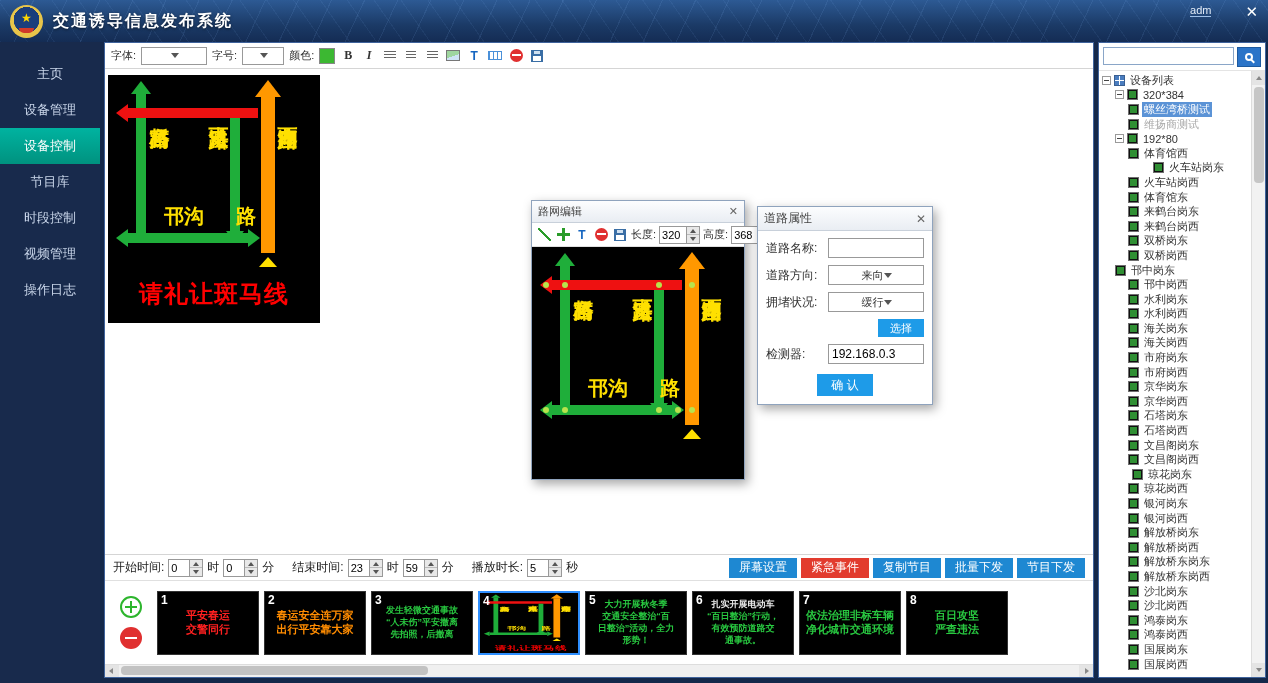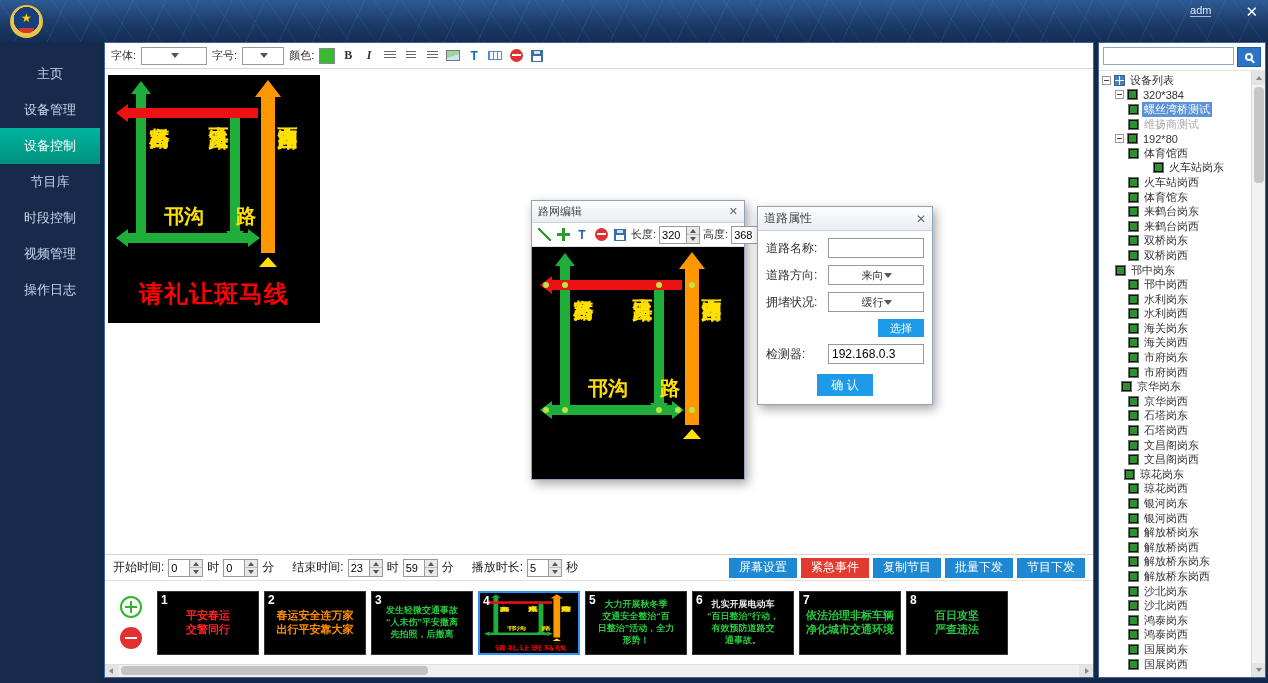--- a/index.html
+++ b/index.html
@@ -131,20 +131,21 @@
 .varrow.down::after{content:"";position:absolute;left:4px;top:5px;border-left:3px solid transparent;border-right:3px solid transparent;border-top:4px solid #888}
 .vtrack{flex:1;position:relative}
 .vthumb{position:absolute;top:2px;left:2px;width:10px;height:96px;background:#c6c6c6;border-radius:4px}
 </style>
 </head>
 <body>
 
 <div class="app">
   <header>
     <div class="badge"></div>
+    <div class="app-title">交通诱导信息发布系统</div>
     <div class="header-right">
       <span class="user">adm</span>
       <span class="close">✕</span>
     </div>
   </header>
 
   <div class="body">
     <nav>
         <div class="nav-item">主页</div>
         <div class="nav-item">设备管理</div>
@@ -559,21 +560,21 @@
               <span class="tlabel">海关岗西</span>
             </div>
             <div class="trow " style="padding-left: 29px;">
               <span class="dev-icon"></span>
               <span class="tlabel">市府岗东</span>
             </div>
             <div class="trow " style="padding-left: 29px;">
               <span class="dev-icon"></span>
               <span class="tlabel">市府岗西</span>
             </div>
-            <div class="trow " style="padding-left: 22px;">
+            <div class="trow " style="padding-left: 29px;">
               <span class="dev-icon"></span>
               <span class="tlabel">京华岗东</span>
             </div>
             <div class="trow " style="padding-left: 29px;">
               <span class="dev-icon"></span>
               <span class="tlabel">京华岗西</span>
             </div>
             <div class="trow " style="padding-left: 29px;">
               <span class="dev-icon"></span>
               <span class="tlabel">石塔岗东</span>
@@ -583,21 +584,21 @@
               <span class="tlabel">石塔岗西</span>
             </div>
             <div class="trow " style="padding-left: 29px;">
               <span class="dev-icon"></span>
               <span class="tlabel">文昌阁岗东</span>
             </div>
             <div class="trow " style="padding-left: 29px;">
               <span class="dev-icon"></span>
               <span class="tlabel">文昌阁岗西</span>
             </div>
-            <div class="trow " style="padding-left: 25px;">
+            <div class="trow " style="padding-left: 33px;">
               <span class="dev-icon"></span>
               <span class="tlabel">琼花岗东</span>
             </div>
             <div class="trow " style="padding-left: 29px;">
               <span class="dev-icon"></span>
               <span class="tlabel">琼花岗西</span>
             </div>
             <div class="trow " style="padding-left: 29px;">
               <span class="dev-icon"></span>
               <span class="tlabel">银河岗东</span>

